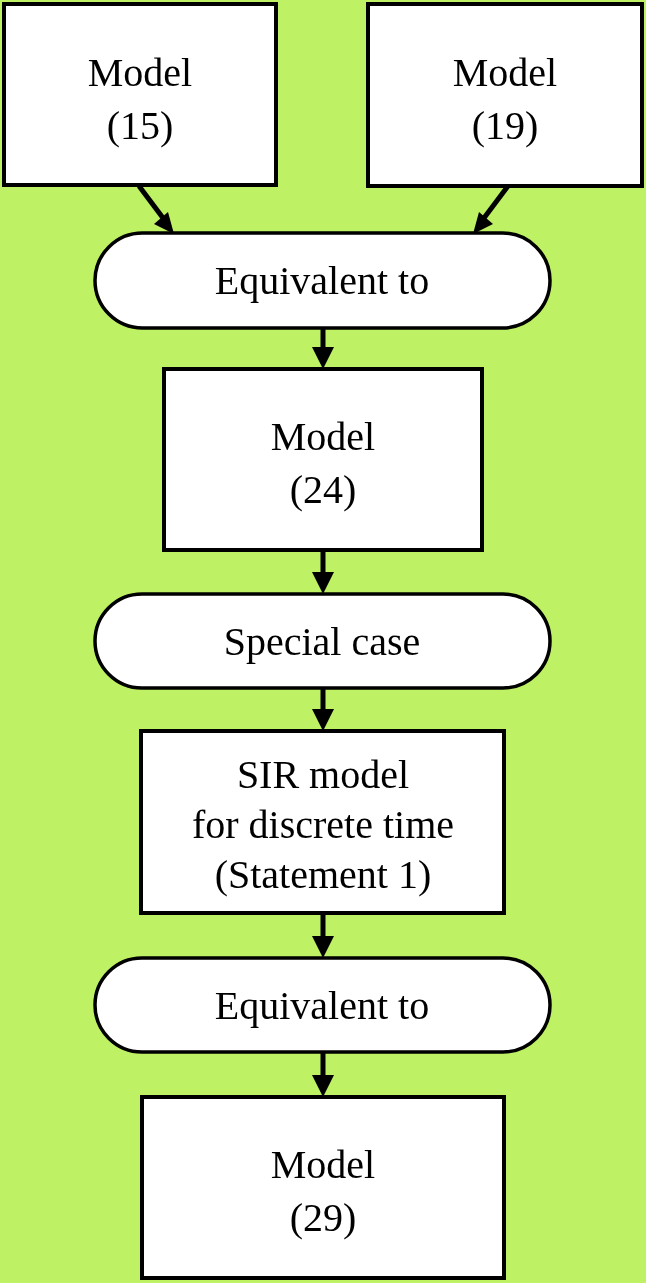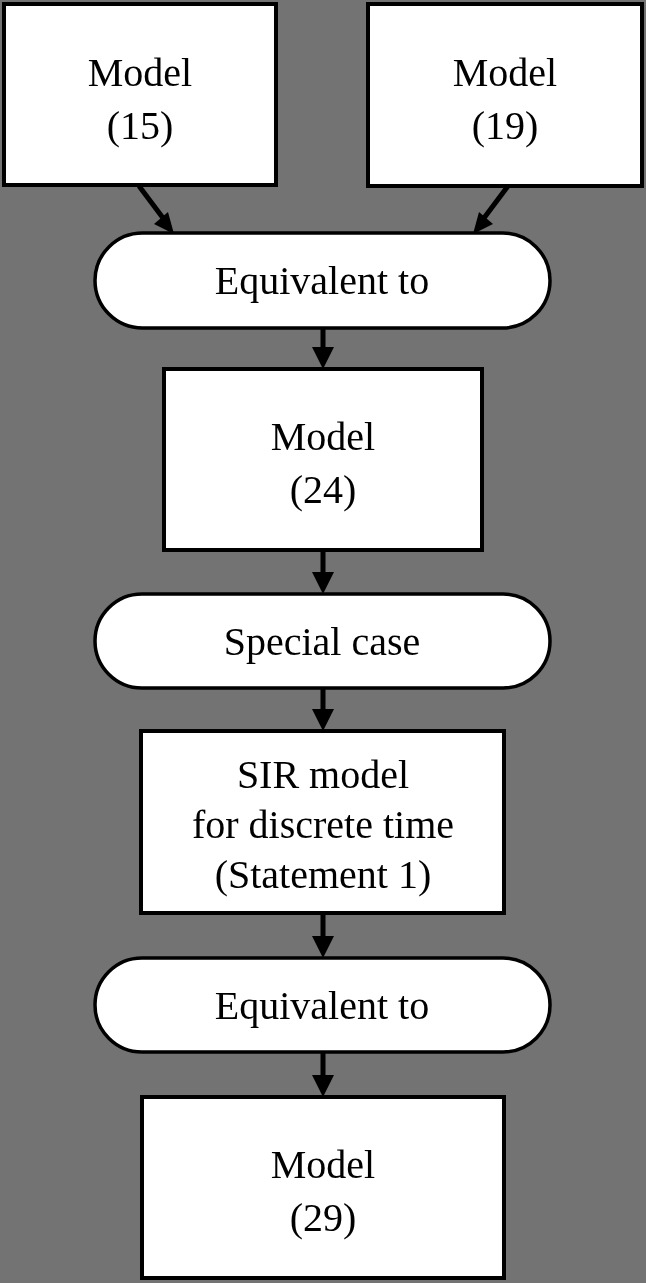--- a/index.html
+++ b/index.html
@@ -5,21 +5,21 @@
 <style>
   html, body {
     margin: 0;
     padding: 0;
     background: #ffffff;
   }
   #canvas {
     position: relative;
     width: 646px;
     height: 1283px;
-    background: #737373;
+    background: #bef264;
     overflow: hidden;
     font-family: "Liberation Serif", "DejaVu Serif", serif;
   }
   svg#flow {
     position: absolute;
     left: 0;
     top: 0;
     width: 646px;
     height: 1283px;
   }

